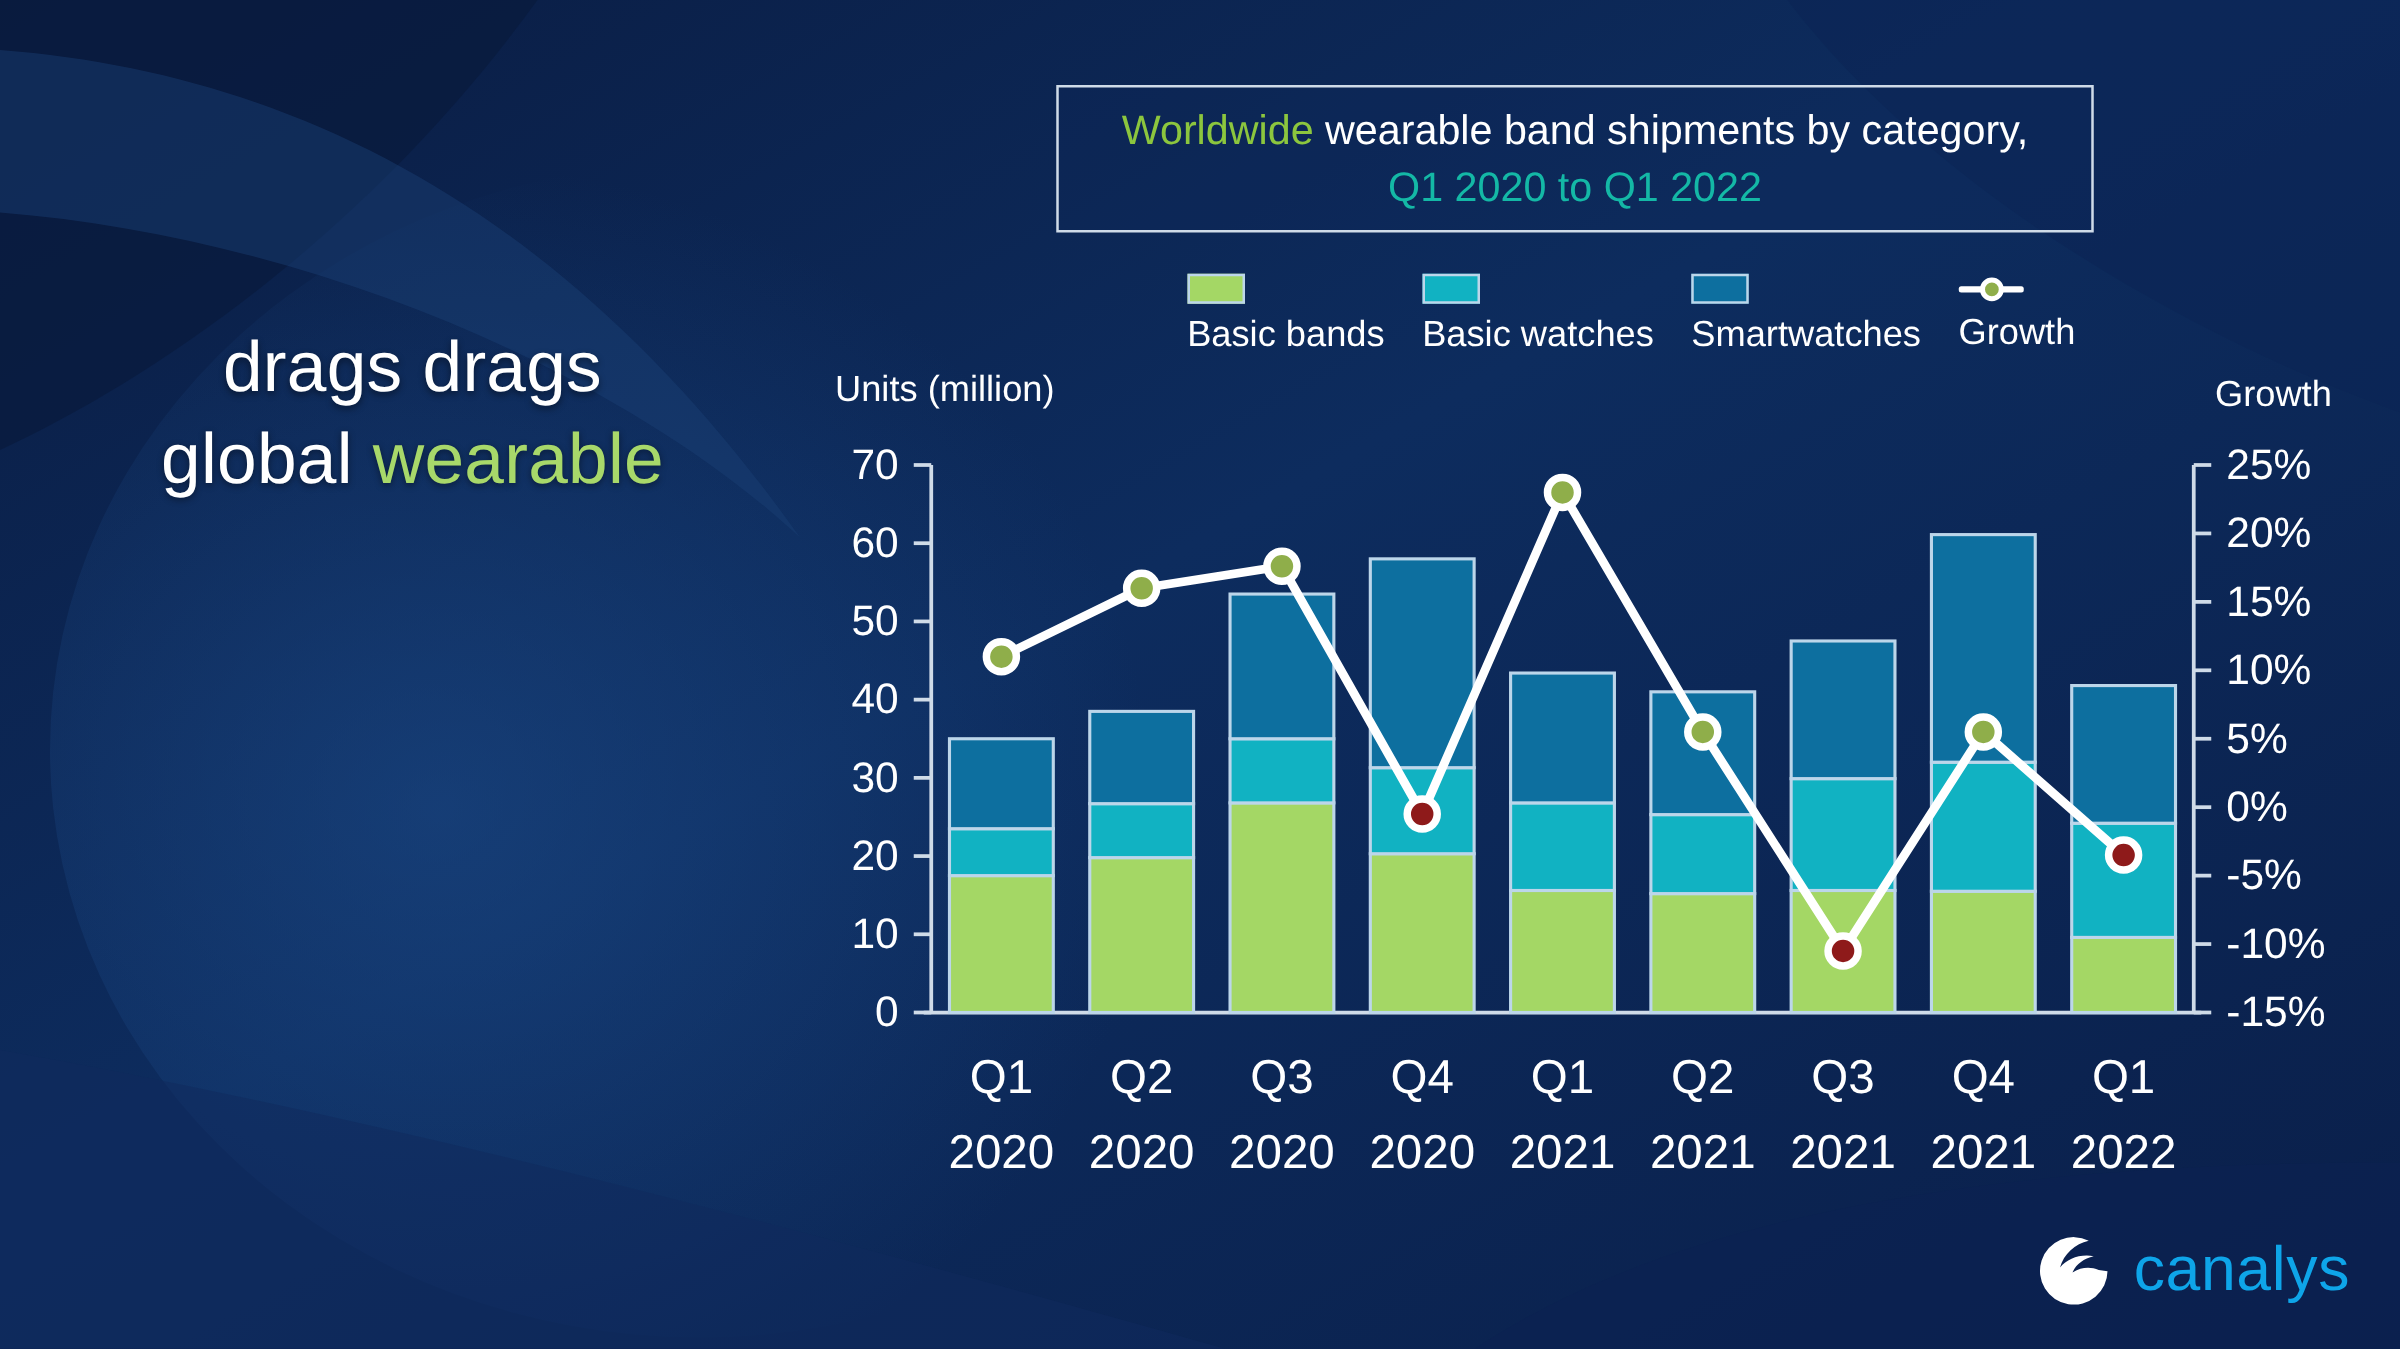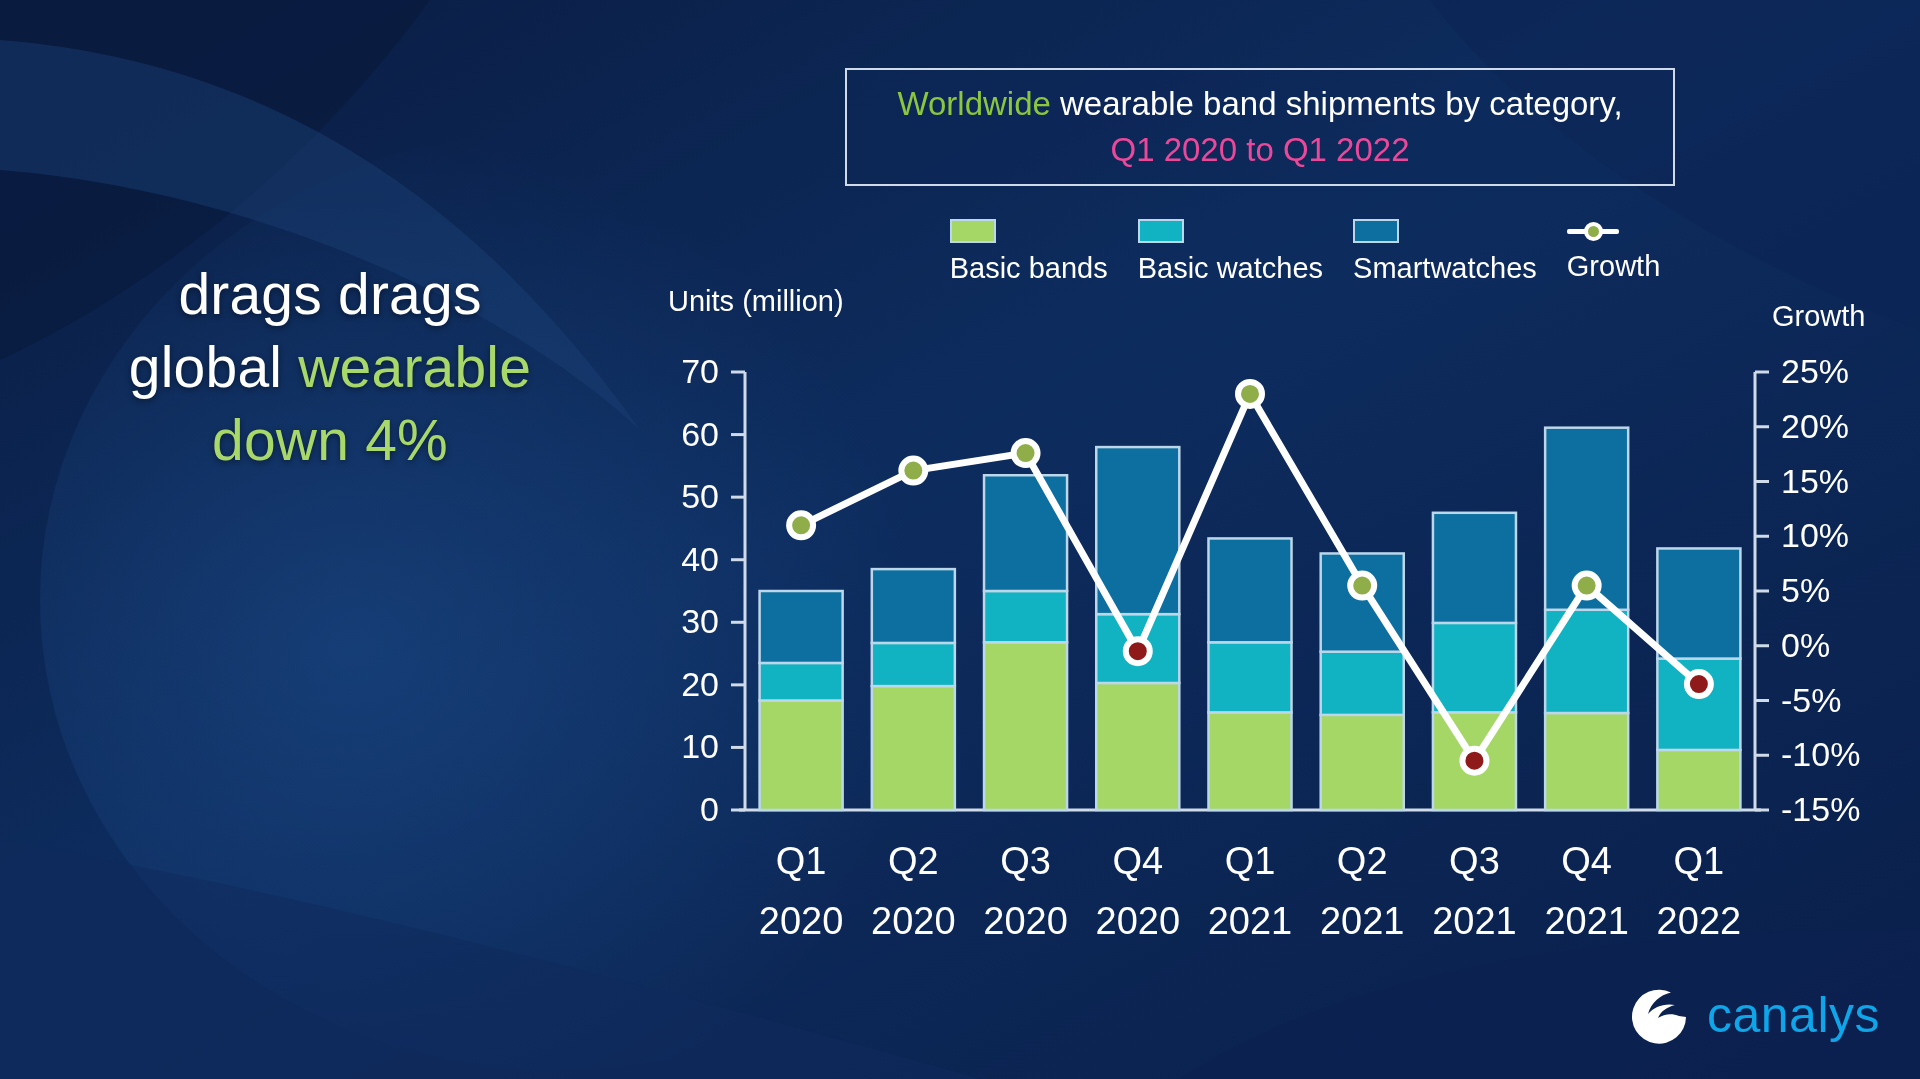--- a/index.html
+++ b/index.html
@@ -36,21 +36,21 @@
     background: rgba(13,40,90,.30);
   }
   .titletext {
     text-align: center;
     font-size: 33px;
     line-height: 1.38;
     color: #ffffff;
     padding: 0 26px;
   }
   .t-green { color: #8cc63e; }
-  .t-cyan  { color: #ec4899; }
+  .t-cyan  { color: #14b8a6; }
 
   
   .legend {
     position: absolute;
     left: 760px; top: 232px; width: 1090px; height: 40px;
     display: flex; align-items: center; justify-content: center;
     gap: 30px;
     font-size: 29px;
   }
   .lg-item { display: flex; gap: 9px; white-space: nowrap; flex-direction: column; }
@@ -65,21 +65,21 @@
   }
   .lg-growth-mark .dot {
     position: absolute; left: 17px; top: 1px; width: 19px; height: 19px;
     border-radius: 50%; background: #8fae4a; border: 4px solid #ffffff;
   }
 
   
   .axis-title {
     position: absolute; font-size: 29px; color: #ffffff; white-space: nowrap;
   }
-  #units-title  { left: 668px; top: 285px; }
+  #units-title  { left: 668px; top: 296px; }
   #growth-title { left: 1772px; top: 300px; }
 
   
   #plot { position: absolute; left: 0; top: 0; width: 1920px; height: 1079px; }
 
   
   .source {
     position: absolute; left: 38px; top: 1000px;
     font-size: 24px; color: #eaf0f7; white-space: nowrap;
   }
@@ -113,21 +113,20 @@
   <path d="M1180,1079 C1330,980 1560,930 1920,930 L1920,1079 Z" fill="#0c2151" opacity="0.6"></path>
 </svg>
 
 <div id="content">
 
   <div class="headline">
     <div class="hl-white">drags drags</div>
     <div>
       <span class="hl-white">global </span><span class="hl-green">wearable</span>
     </div>
-    <div class="hl-green">down 4%</div>
   </div>
 
   <div class="titlebox">
     <div class="titletext">
       <span class="t-green">Worldwide</span><span> wearable band shipments by category, </span><span class="t-cyan">Q1 2020 to Q1 2022</span>
     </div>
   </div>
 
   <div class="legend">
     <div class="lg-item">

